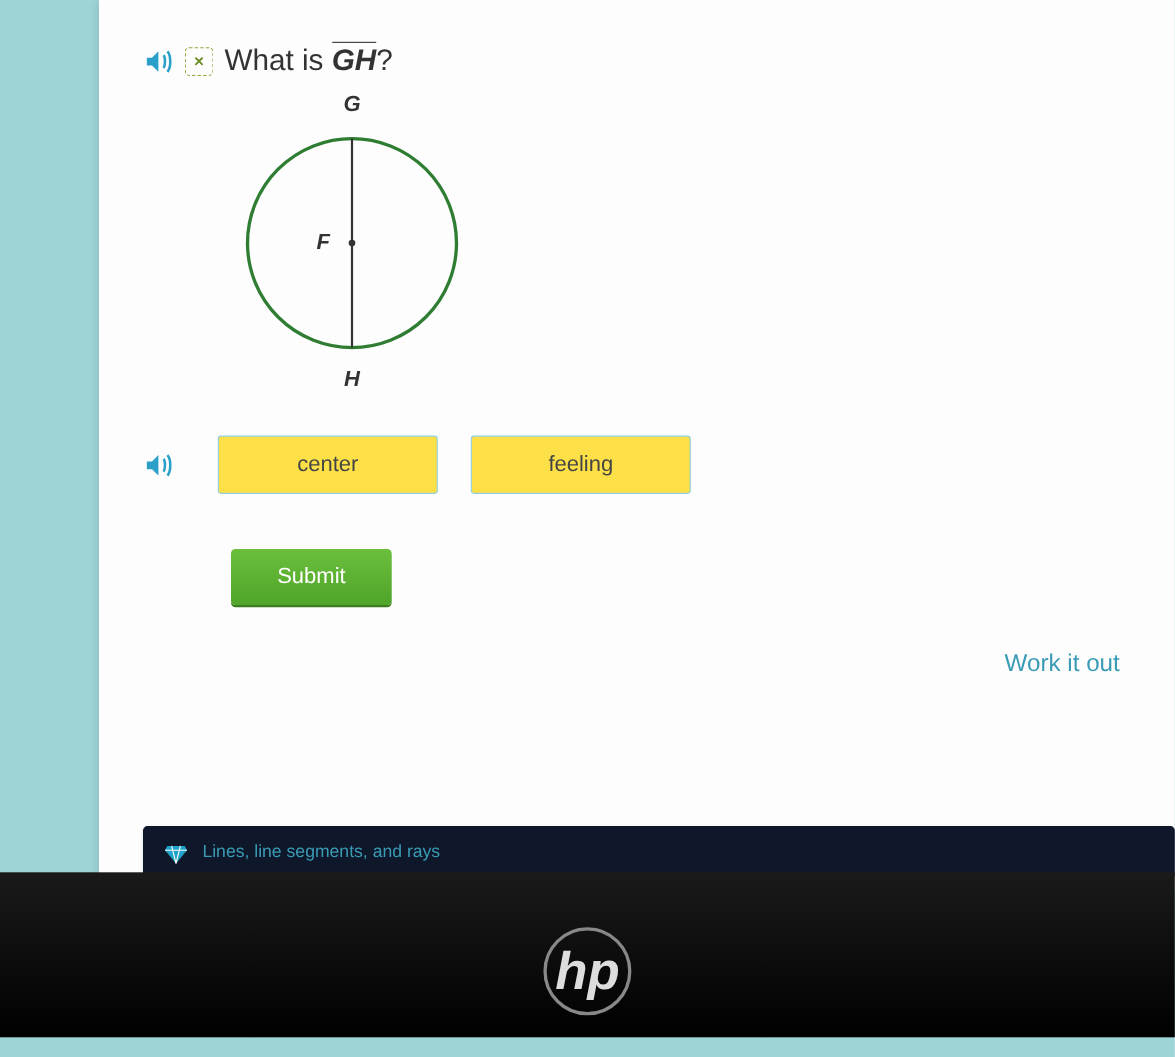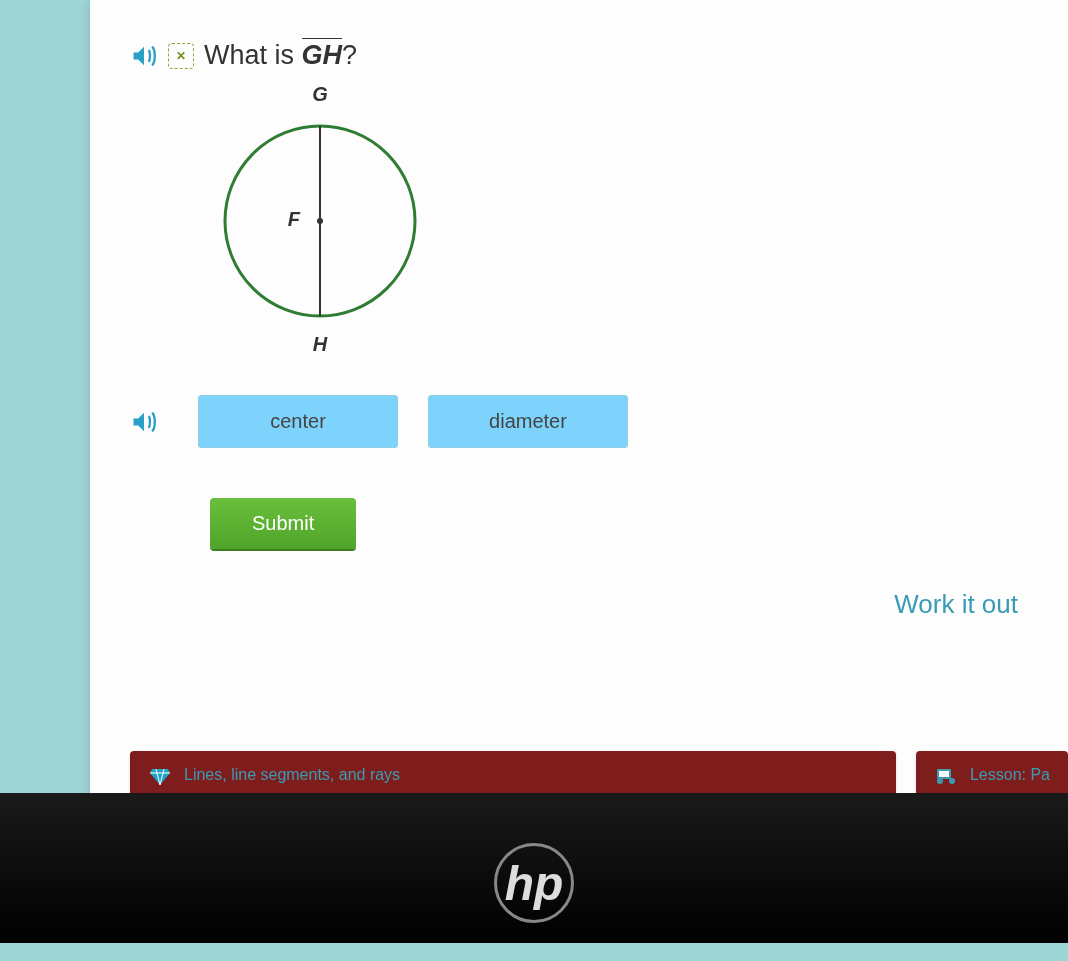--- a/index.html
+++ b/index.html
@@ -60,21 +60,21 @@
   .answers-row {
     display:flex;
     align-items:center;
     gap: 30px;
     margin-top: 30px;
     margin-left: 0;
   }
   .answers-row .speaker-icon { margin-right: 10px; }
   .answer-btn {
     border: 1.5px solid #8fcfe0;
-    background: #7dd3fc;
+    background: #fde047;
     color: #444;
     font-size: 20px;
     padding: 14px 0;
     width: 200px;
     text-align:center;
     border-radius: 3px;
     cursor:pointer;
   }
   .submit-btn {
     margin-top: 50px;
@@ -88,37 +88,37 @@
     cursor:pointer;
     box-shadow: 0 2px 0 #3c7e1f;
   }
   .work-it-out {
     text-align: right;
     margin-top: 40px;
     padding-right: 10px;
   }
   .work-it-out .title {
     color: #3a9bb5;
-    font-size: 26px;
+    font-size: 22px;
     margin-bottom: 6px;
   }
   .work-it-out .sub {
     color: #555;
     font-size: 20px;
   }
   .related-row {
     position:absolute;
     bottom: 12px;
     left: 40px;
     right: 0;
     display:flex;
     gap: 20px;
   }
   .related-card {
-    background: #7f1d1d;
+    background: #0f172a;
     border-radius: 4px;
     box-shadow: 0 1px 3px rgba(0,0,0,0.15);
     padding: 12px 18px;
     display:flex;
     align-items:center;
     gap: 12px;
     font-size: 16px;
     color: #3a9bb5;
     cursor:pointer;
     flex: 1;
@@ -180,51 +180,40 @@
   </div>
 
   <div class="answers-row">
     <span class="speaker-icon">
       <svg viewBox="0 0 24 24">
           <path fill="#2aa0c8" d="M3 9v6h4l5 5V4L7 9H3z"></path>
           <path fill="none" stroke="#2aa0c8" stroke-width="2" d="M16 7c1.5 1.5 1.5 8 0 10M19 4c3 3 3 13 0 16"></path>
         </svg>
     </span>
     <button class="answer-btn">center</button>
-    <button class="answer-btn">diameter</button>
+    <button class="answer-btn">feeling</button>
   </div>
 
   <button class="submit-btn">Submit</button>
 
   <div class="work-it-out">
     <div class="title">Work it out</div>
   </div>
 
   <div class="related-row">
     <div class="related-card">
       <span class="gem-icon">
         <svg viewBox="0 0 24 24">
             <polygon points="4,6 20,6 22,10 12,22 2,10" fill="#1fa3c9"></polygon>
             <polyline points="2,10 22,10" stroke="#fff" stroke-width="1" fill="none"></polyline>
             <polyline points="8,6 12,22 16,6" stroke="#fff" stroke-width="1" fill="none"></polyline>
           </svg>
       </span>
       <span>Lines, line segments, and rays</span>
     </div>
-    <div class="related-card secondary">
-      <span class="lesson-icon">
-        <svg viewBox="0 0 24 24">
-            <rect x="3" y="6" width="14" height="10" rx="1" fill="#3a9bb5"></rect>
-            <rect x="5" y="8" width="10" height="6" fill="#fff"></rect>
-            <circle cx="18" cy="18" r="3" fill="#3a9bb5"></circle>
-            <circle cx="6" cy="18" r="3" fill="#3a9bb5"></circle>
-          </svg>
-      </span>
-      <span>Lesson: Pa</span>
-    </div>
   </div>
 
 </div>
 
 <div class="bezel">
   <div class="hp-logo">
     <div class="circle">
         <span>hp</span>
       </div>
   </div>

